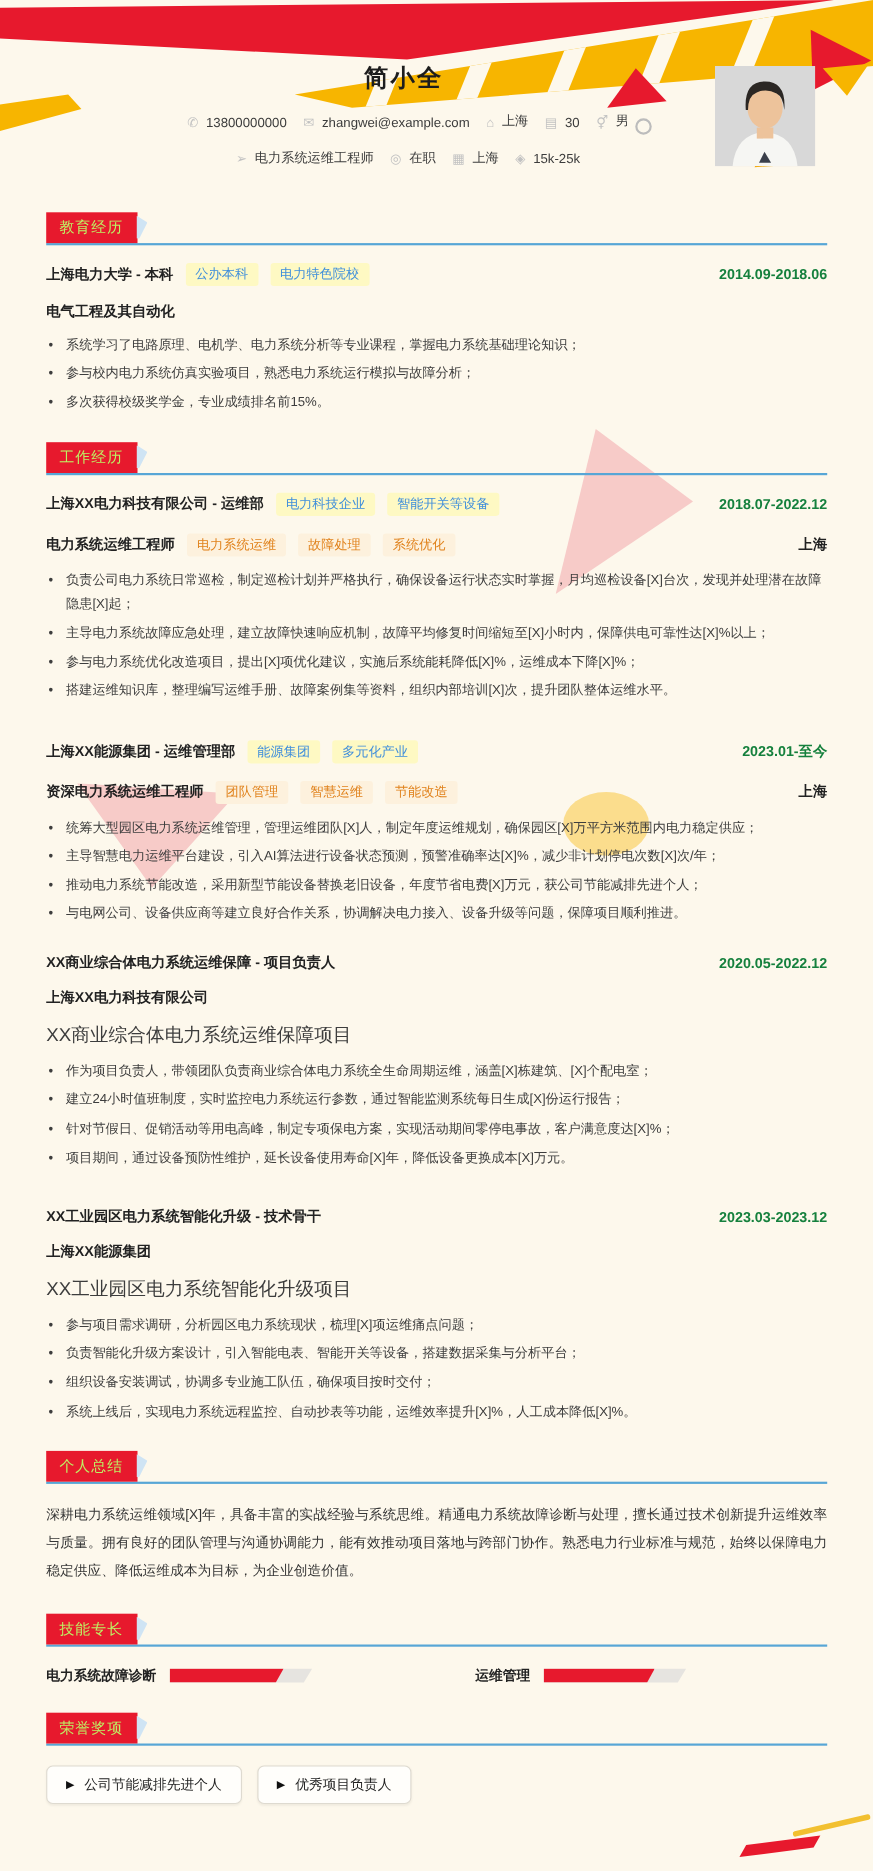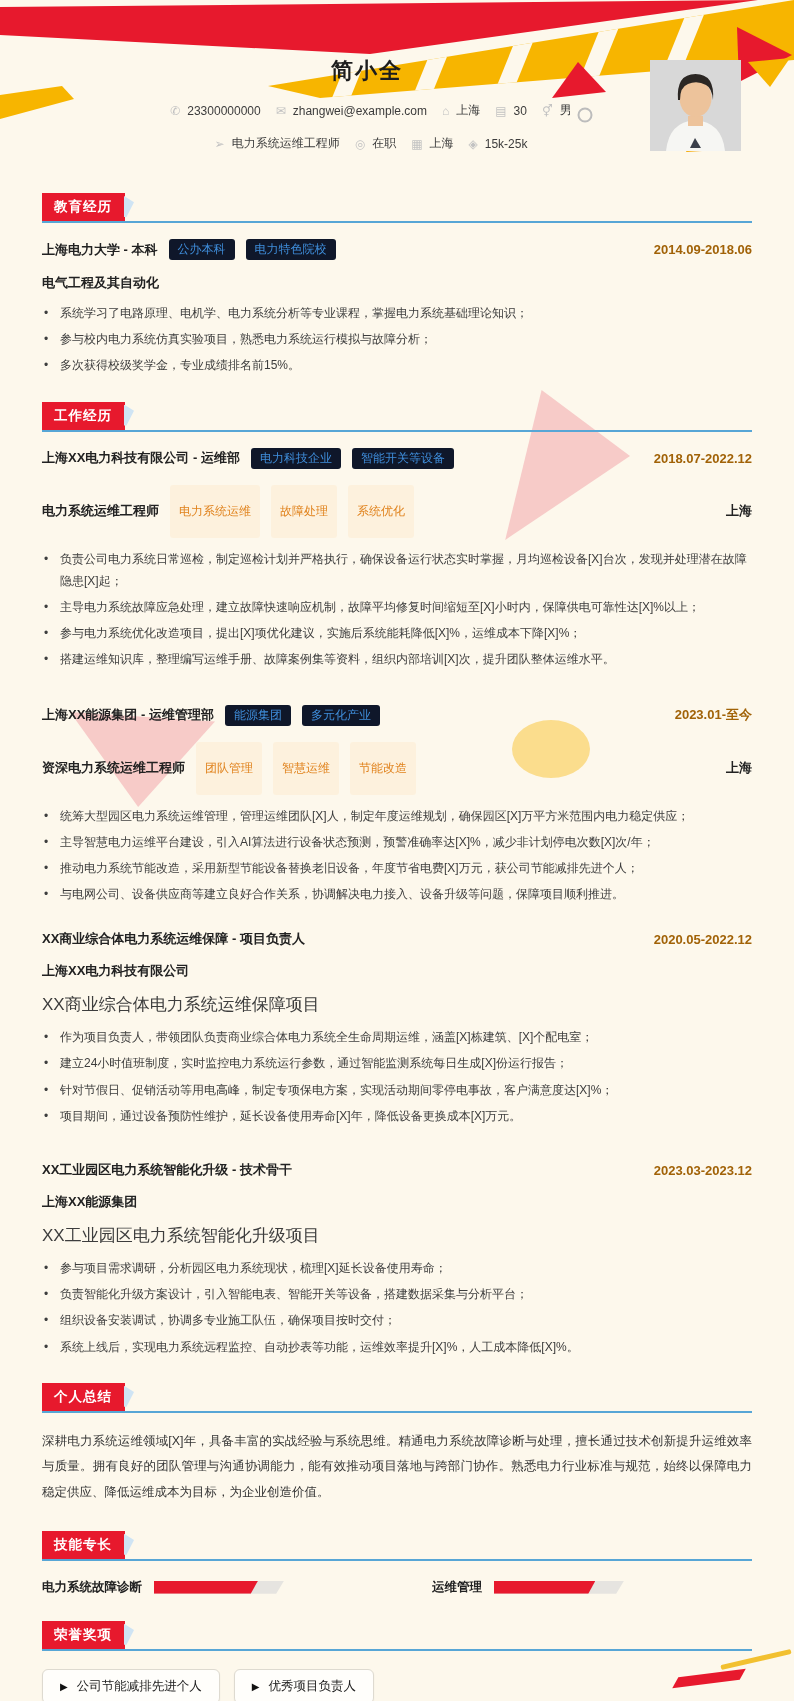--- a/index.html
+++ b/index.html
@@ -14,31 +14,31 @@
   
   .hdr{position:relative;height:168px;}
   .hdr-text{width:650px;text-align:center;}
   .name{padding-top:56px;font-size:22px;font-weight:bold;color:#1d1d1d;letter-spacing:2px;}
   .crow{margin-top:16px;display:flex;justify-content:center;align-items:center;gap:7px;font-size:12px;color:#3c3c3c;}
   .crow .ci{color:#c2c2c2;font-size:12px;margin-left:8px;}
   .photo{position:absolute;left:608px;top:60px;width:91px;height:91px;overflow:hidden;background:#d8d8d8;}
   
   .section{margin-top:25px;}
   .s-head{display:flex;align-items:flex-end;border-bottom:2px solid #57a6d6;position:relative;}
-  .s-badge{position:relative;display:inline-block;background:#e7192d;color:#ffffff;
-           font-size:13.5px;font-weight:bold;padding:5px 13px 5px 12px;letter-spacing:1px;}
+  .s-badge{position:relative;display:inline-block;background:#e7192d;color:#bef264;
+           font-size:13.5px;font-weight:normal;padding:5px 13px 5px 12px;letter-spacing:1px;}
   .s-badge::after{content:"";position:absolute;right:-9px;top:3px;width:10px;height:21px;
            background:#cfe4f4;clip-path:polygon(0 0,100% 30%,25% 100%,0 100%);}
   .row{display:flex;justify-content:space-between;align-items:center;margin-top:16px;}
   .row-l{display:flex;align-items:center;gap:11px;}
   .etitle{font-size:13px;font-weight:bold;color:#222;}
-  .edate{font-size:13px;font-weight:bold;color:#a16207;}
+  .edate{font-size:13px;font-weight:bold;color:#15803d;}
   .eloc{font-size:13px;font-weight:bold;color:#222;}
-  .tag-b{font-size:12px;color:#3f8edb;background:#0f172a;padding:2px 9px;border-radius:3px;}
-  .tag-o{font-size:12px;color:#e0821c;background:#fdf1dd;padding:18px 9px;border-radius:3px;}
+  .tag-b{font-size:12px;color:#3f8edb;background:#fef9c3;padding:2px 9px;border-radius:3px;}
+  .tag-o{font-size:12px;color:#e0821c;background:#fdf1dd;padding:2px 9px;border-radius:3px;}
   .major{margin-top:14px;font-size:13px;font-weight:bold;color:#222;}
   .ptext{margin-top:13px;font-size:17px;color:#3d3d3d;}
   .bullets{margin-top:10px;}
   .bullet{display:flex;font-size:12px;color:#3d3d3d;line-height:1.85;margin-bottom:4px;}
   .bullet .dot{width:16px;flex:0 0 16px;text-align:left;padding-left:2px;color:#3d3d3d;}
   .bullet .bt{flex:1;}
   .gap{height:14px;}
   .summary{margin-top:16px;font-size:12.5px;line-height:2.05;color:#363636;text-align:justify;}
   
   .skills-grid{margin-top:18px;display:grid;grid-template-columns:390px 1fr;row-gap:20px;}
@@ -91,21 +91,21 @@
 <div class="decor foot-line"></div>
 <div class="decor foot-par"></div>
 
 <div id="content">
 
   <div class="hdr">
     <div class="hdr-text">
       <div class="name">简小全</div>
       <div class="crow">
         <span class="ci">✆</span>
-          <span>23300000000</span>
+          <span>13800000000</span>
         <span class="ci">✉</span>
           <span>zhangwei@example.com</span>
         <span class="ci">⌂</span>
           <span>上海</span>
         <span class="ci">▤</span>
           <span>30</span>
         <span class="ci">⚥</span>
           <span>男</span>
       </div>
       <div class="crow">
@@ -278,21 +278,21 @@
     <div>
       <div class="row">
         <span class="etitle">XX工业园区电力系统智能化升级 - 技术骨干</span>
         <span class="edate">2023.03-2023.12</span>
       </div>
       <div class="major">上海XX能源集团</div>
       <div class="ptext">XX工业园区电力系统智能化升级项目</div>
       <div class="bullets">
         <div class="bullet">
             <span class="dot">•</span>
-            <span class="bt">参与项目需求调研，分析园区电力系统现状，梳理[X]延长设备使用寿命；</span>
+            <span class="bt">参与项目需求调研，分析园区电力系统现状，梳理[X]项运维痛点问题；</span>
           </div>
         <div class="bullet">
             <span class="dot">•</span>
             <span class="bt">负责智能化升级方案设计，引入智能电表、智能开关等设备，搭建数据采集与分析平台；</span>
           </div>
         <div class="bullet">
             <span class="dot">•</span>
             <span class="bt">组织设备安装调试，协调多专业施工队伍，确保项目按时交付；</span>
           </div>
         <div class="bullet">

